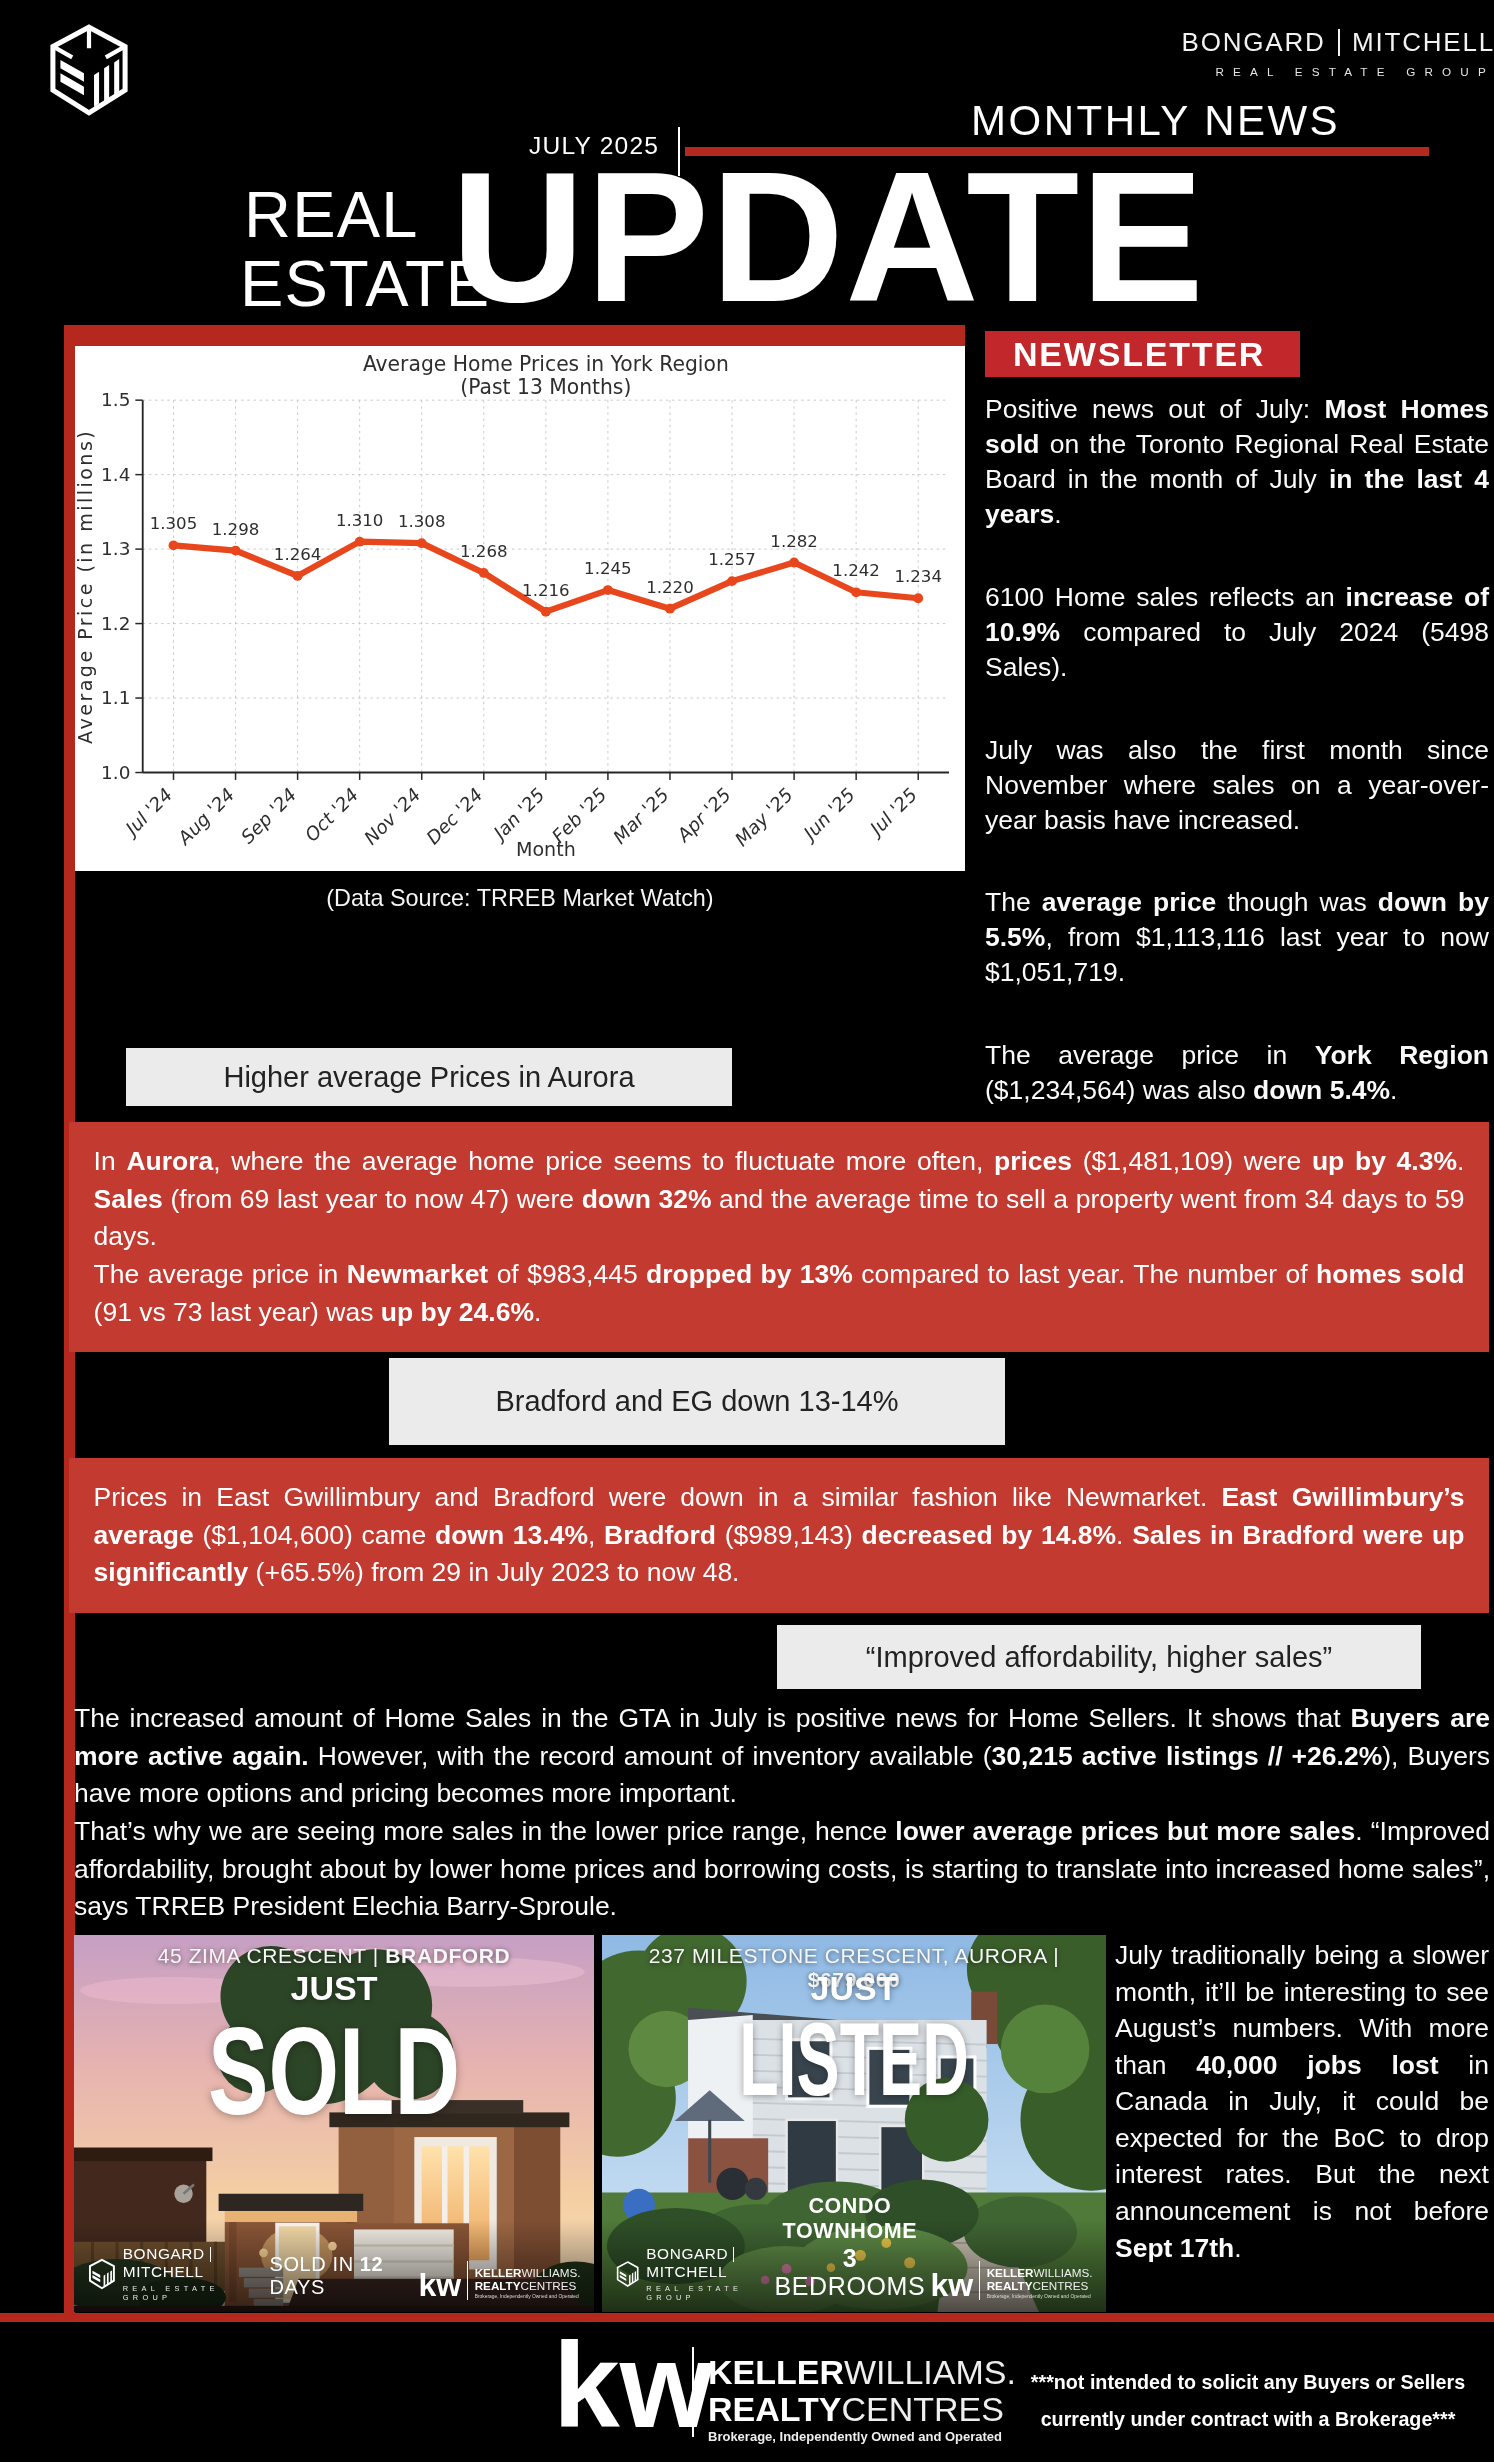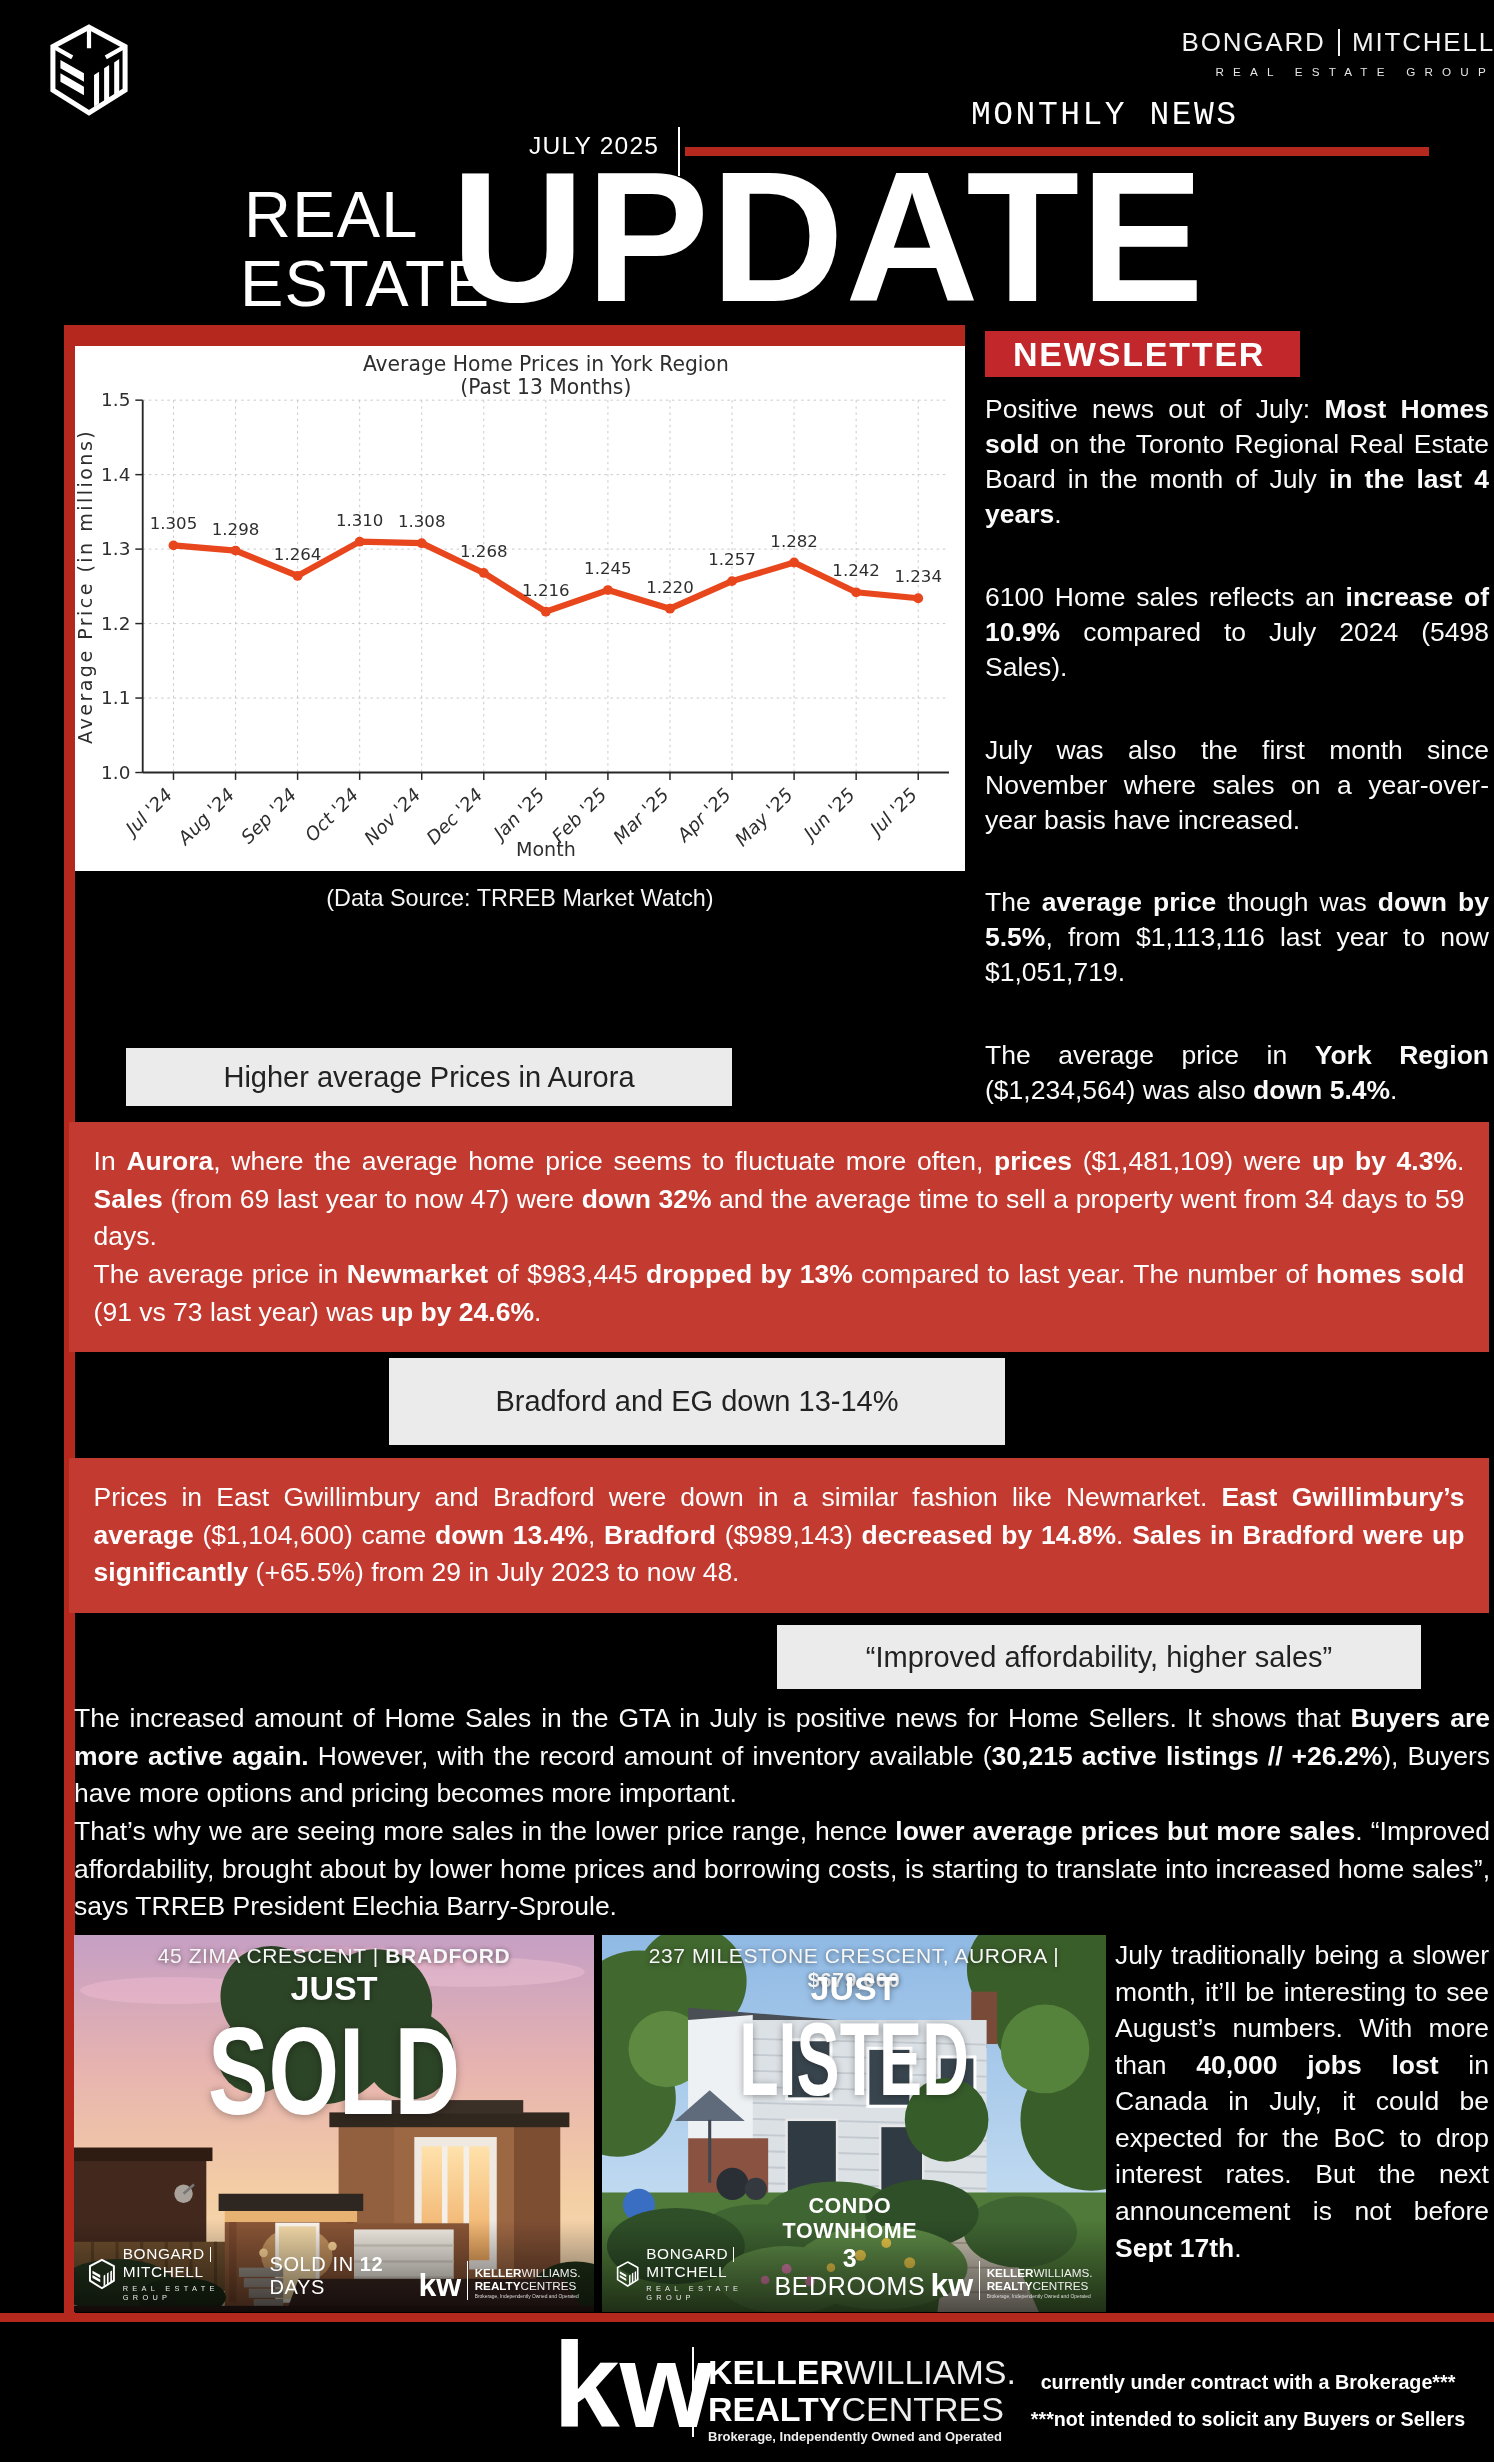--- a/index.html
+++ b/index.html
@@ -10,21 +10,21 @@
   }
   .abs{position:absolute;}
   b{font-weight:700;}
 
   
   #bm-logo{left:46px;top:23.4px;width:86px;height:94px;}
   #brand{left:0;right:0;top:27px;text-align:right;}
   .brand-line{font-size:26px;letter-spacing:1.8px;color:#f2f2f2;}
   .brand-divider{display:inline-block;width:1.8px;height:27px;background:#f2f2f2;margin:0 12.3px;vertical-align:-4.9px;}
   .brand-sub{margin-top:7.4px;font-size:11.7px;letter-spacing:9.2px;color:#e6e6e6;}
-  #monthly-news{left:971px;top:97px;font-size:33px;letter-spacing:2.5px;font-weight:400;font-family:Liberation Mono, monospace;}
+  #monthly-news{left:971px;top:97px;font-size:42px;letter-spacing:2.5px;font-weight:400;}
   #issue-date{left:529px;top:132px;font-size:24.6px;letter-spacing:1.2px;}
   #date-vline{left:678px;top:127px;width:1.8px;height:49px;background:#fff;}
   #date-rule{left:685px;top:147px;width:744px;height:8.6px;background:#b5281e;}
   #title-re-1{left:244px;top:177px;font-size:65px;letter-spacing:1.2px;font-weight:400;}
   #title-re-2{left:240px;top:246px;font-size:65px;letter-spacing:1.2px;font-weight:400;}
   #title-update{left:451px;top:158px;font-size:185px;line-height:0.86;font-weight:700;letter-spacing:1.2px;}
 
   
   #left-strip{left:64px;top:325px;width:11px;height:1997px;background:#b5281e;}
   #chart-band{left:64px;top:325px;width:901px;height:21px;background:#b5281e;}
@@ -495,16 +495,16 @@
 
 <div id="red-sep" class="abs"></div>
 <div id="kw-mark" class="abs">kw</div>
 <div id="kw-vbar" class="abs"></div>
 <div id="kw-lines" class="abs">
   <div><b>KELLER</b><span class="lightw">WILLIAMS.</span></div>
   <div><b>REALTY</b><span class="lightw">CENTRES</span></div>
 </div>
 <div id="kw-tagline" class="abs">Brokerage, Independently Owned and Operated</div>
 <div id="disclaimer" class="abs">
+  <div>***not intended to solicit any Buyers or Sellers</div>
   <div>currently under contract with a  Brokerage***</div>
-  <div>***not intended to solicit any Buyers or Sellers</div>
 </div>
 
 
 </body></html>

